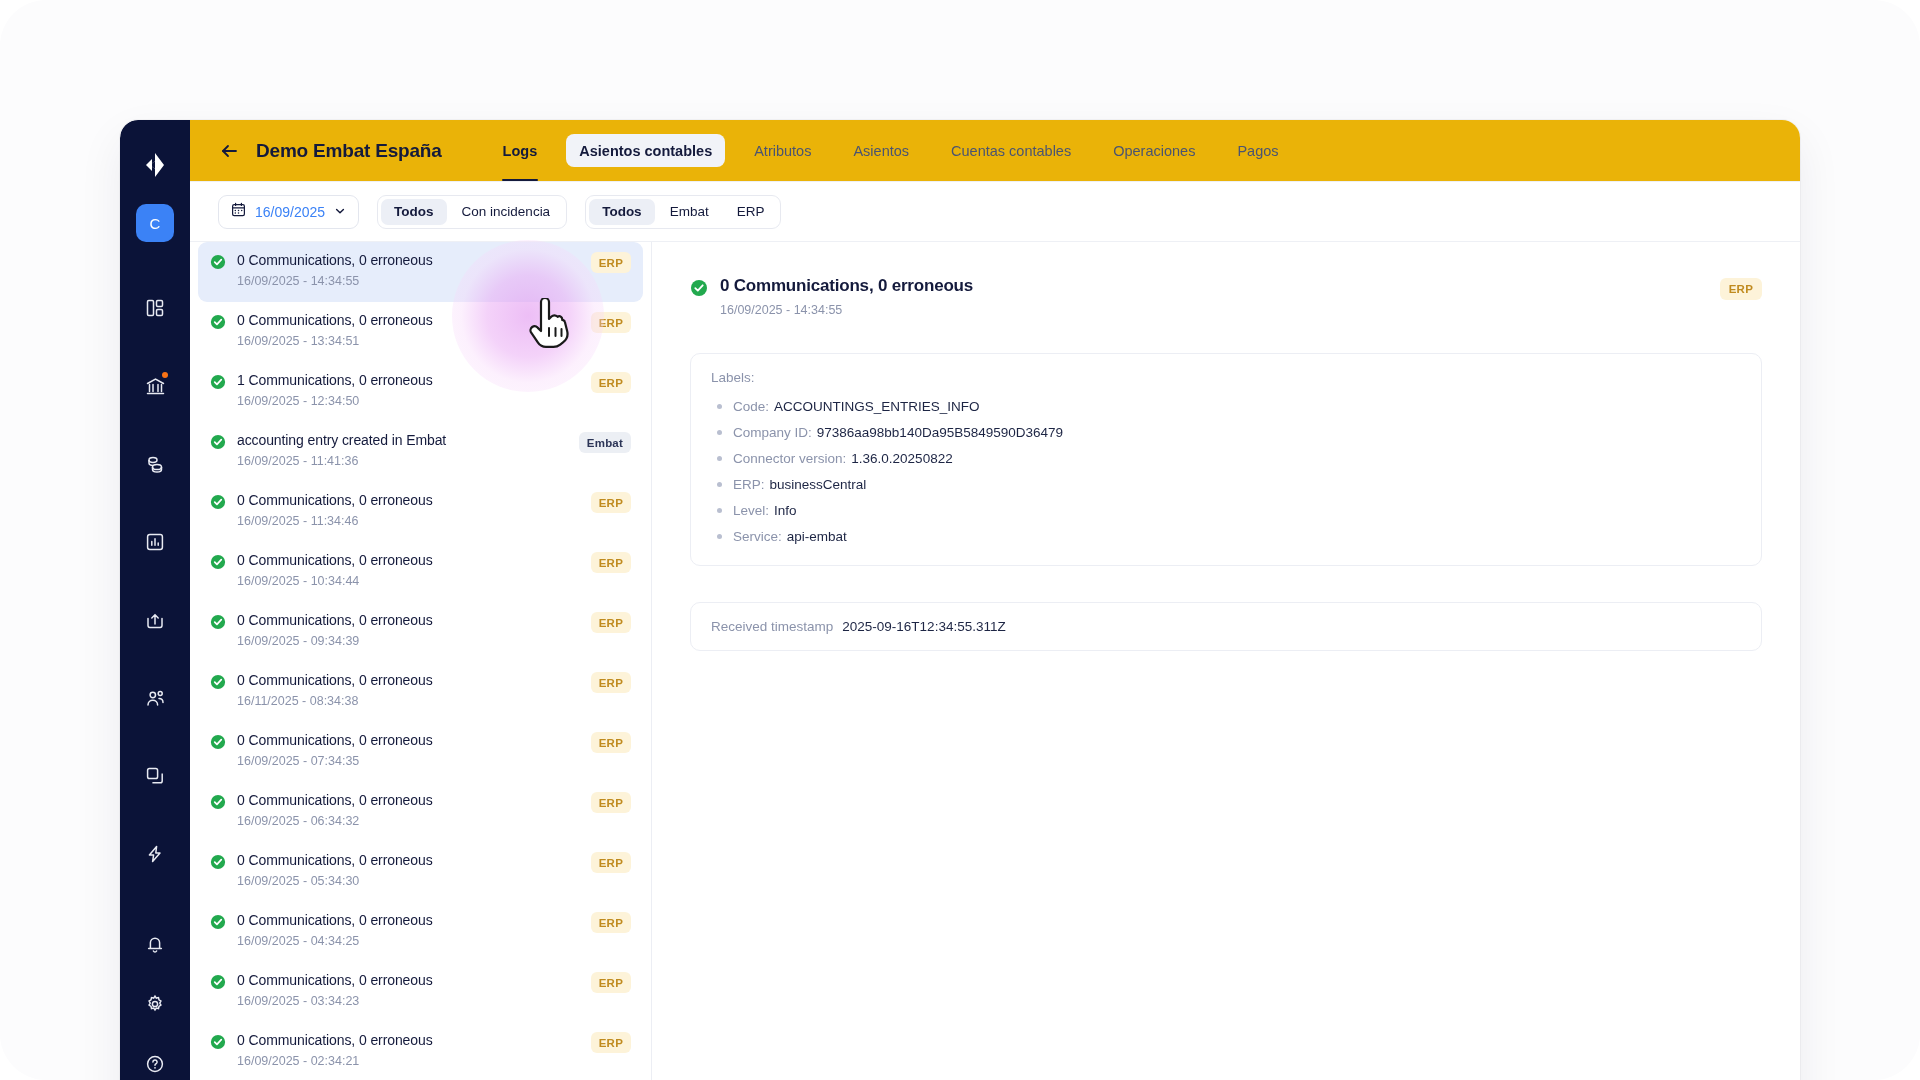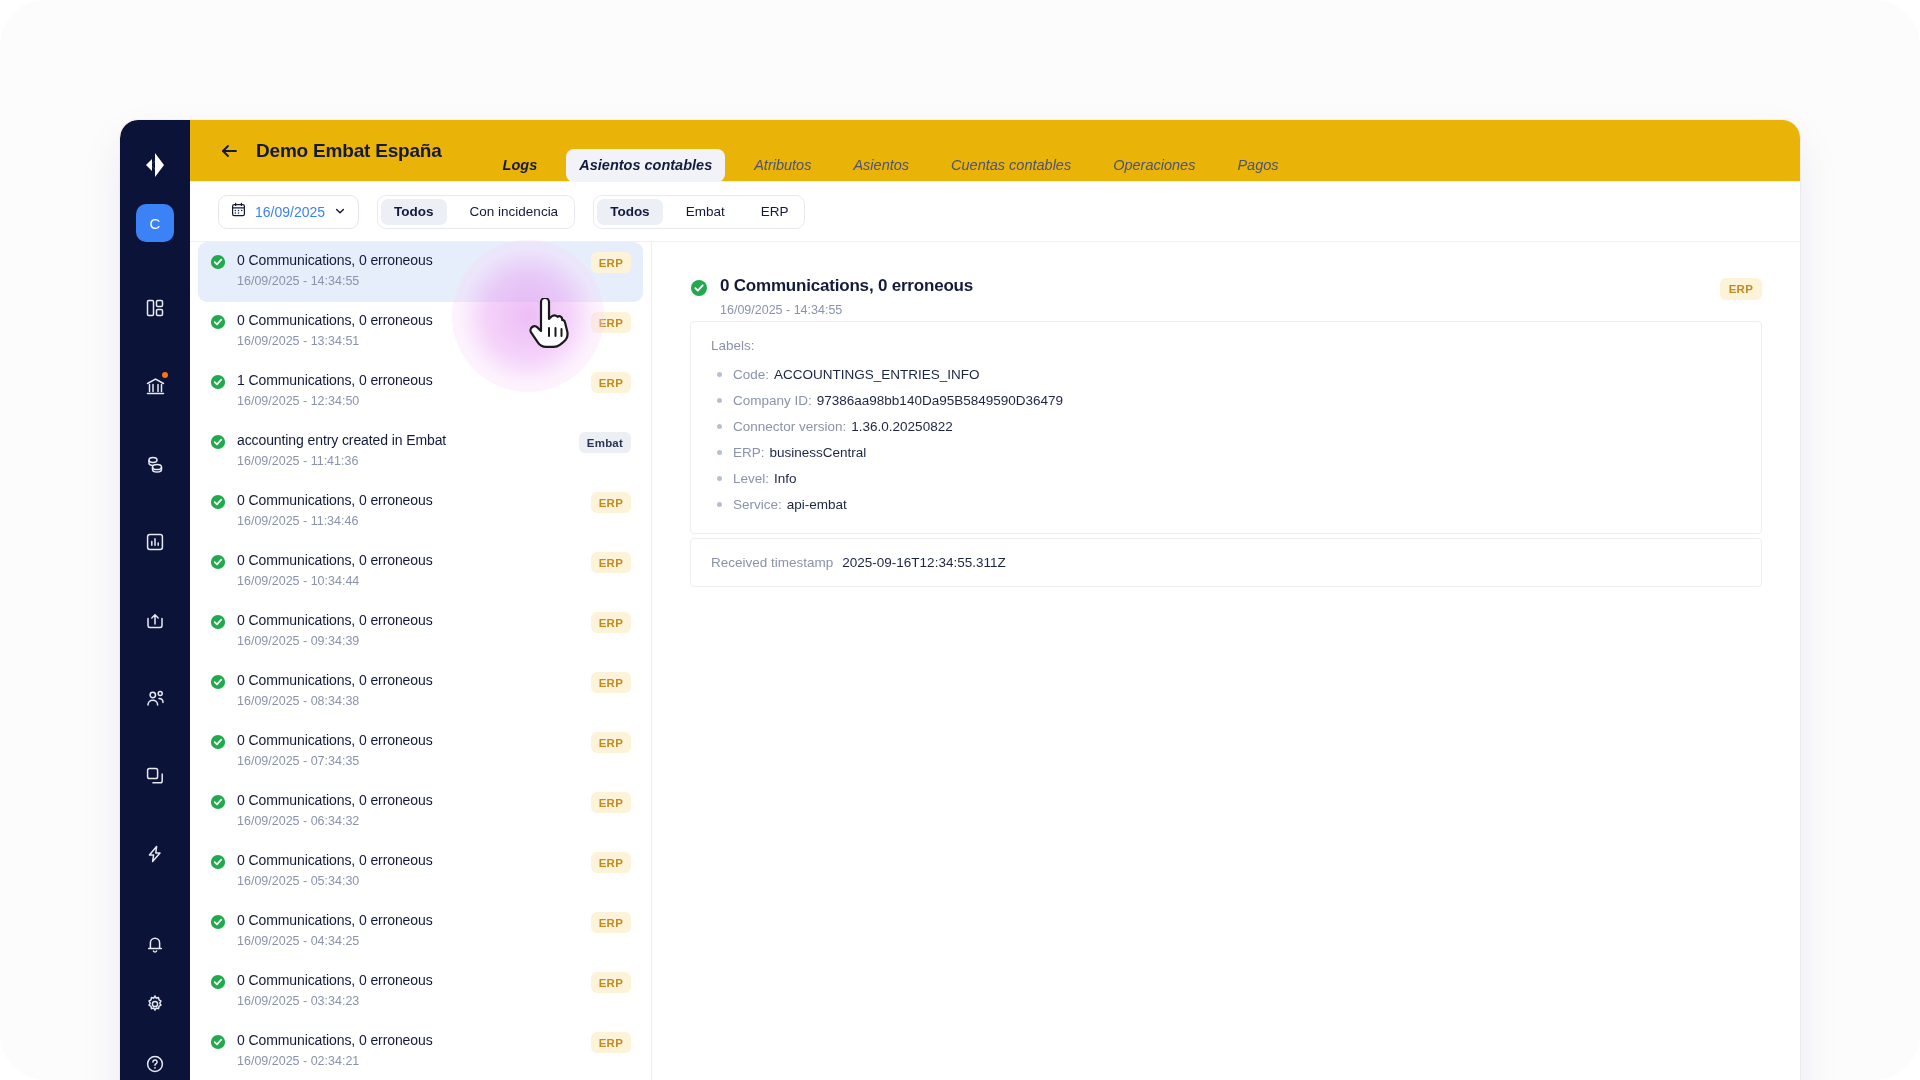--- a/index.html
+++ b/index.html
@@ -74,21 +74,21 @@
     border-bottom: 1px solid #eef0f5;
     display: flex; align-items: center;
     padding-left: 28px;
   }
   #back-arrow { width: 22px; height: 22px; cursor: pointer; flex: none; }
   #page-title {
     margin-left: 16px;
     font-size: 19px; font-weight: 700; color: #141a3c;
     letter-spacing: -.2px; white-space: nowrap;
   }
-  #tabs { display: flex; align-items: flex-end; margin-left: 48px; height: 62px; font-style: italic; }
+  #tabs { display: flex; align-items: center; margin-left: 48px; height: 62px; }
   .tab {
     position: relative;
     padding: 7px 13px;
     font-size: 14.5px; color: #4a5472;
     cursor: pointer; white-space: nowrap;
     border-radius: 8px;
     margin-right: 16px;
     display: flex; align-items: center; height: 33px;
   }
   .tab.underlined { color: #141a3c; font-weight: 600; }
@@ -110,21 +110,21 @@
   }
   #date-picker {
     height: 34px; border: 1px solid #e3e6ee; border-radius: 9px;
     background: #fff; display: flex; align-items: center; gap: 9px;
     padding: 0 12px; cursor: pointer;
   }
   #date-picker .dp-label { font-size: 14px; color: #3b82f6; font-weight: 500; }
   .seg-group {
     height: 34px; background: #ffffff; border: 1px solid #e7e9f0;
     border-radius: 9px; display: flex; align-items: center; padding: 3px;
-    gap: 10px;
+    gap: 2px;
   }
   .seg {
     height: 26px; padding: 0 13px; border-radius: 7px;
     display: flex; align-items: center;
     font-size: 13.5px; color: #141a3c; cursor: pointer; white-space: nowrap;
   }
   .seg.active { background: #eceff6; font-weight: 600; }
 
   
   #body-split { position: absolute; left: 70px; top: 122px; right: 0; bottom: 0;
@@ -173,22 +173,22 @@
   #detail-title { font-size: 17px; font-weight: 700; color: #141a3c; letter-spacing: -.2px; }
   #detail-time { margin-top: 7px; font-size: 12.5px; color: #8b93ab; }
   #detail-badge {
     height: 22px; padding: 0 9px; border-radius: 6px;
     background: #fdf3d9; color: #c08b1f;
     font-size: 11.5px; font-weight: 600; letter-spacing: .2px;
     display: flex; align-items: center; flex: none; margin-top: 2px;
   }
 
   .d-card {
-    margin-top: 4px;
-    border: 1px solid #eceef4; border-radius: 4px;
+    margin-top: 36px;
+    border: 1px solid #eceef4; border-radius: 10px;
     background: #fff; padding: 16px 20px;
   }
   .d-card.labels { padding: 16px 20px 20px 20px; }
   .lbl-head { font-size: 13.5px; color: #8b93ab; }
   .lbl-list { margin: 12px 0 0 22px; }
   .lbl-list li { list-style: disc; color: #b9bfd0; margin-bottom: 8px; }
   .lbl-list li:last-child { margin-bottom: 0; }
   .lbl-row { font-size: 13.5px; color: #8b93ab; }
   .lbl-row .v { color: #1d2544; font-weight: 500; margin-left: 5px; }
 
@@ -466,21 +466,21 @@
               </div>
               <div class="li-badge erp">ERP</div>
             </div>
             <div class="log-item">
               <span class="li-check"><svg width="16" height="16" viewBox="0 0 18 18">
                   <circle cx="9" cy="9" r="8" fill="#22a94e"></circle>
                   <path d="M5.3 9.2 L7.8 11.6 L12.7 6.3" fill="none" stroke="#fff" stroke-width="1.9" stroke-linecap="round" stroke-linejoin="round"></path>
                 </svg></span>
               <div class="li-text">
                 <div class="li-title">0 Communications, 0 erroneous</div>
-                <div class="li-time">16/09/2025 - 08:34:38</div>
+                <div class="li-time">16/11/2025 - 08:34:38</div>
               </div>
               <div class="li-badge erp">ERP</div>
             </div>
             <div class="log-item">
               <span class="li-check"><svg width="16" height="16" viewBox="0 0 18 18">
                   <circle cx="9" cy="9" r="8" fill="#22a94e"></circle>
                   <path d="M5.3 9.2 L7.8 11.6 L12.7 6.3" fill="none" stroke="#fff" stroke-width="1.9" stroke-linecap="round" stroke-linejoin="round"></path>
                 </svg></span>
               <div class="li-text">
                 <div class="li-title">0 Communications, 0 erroneous</div>

